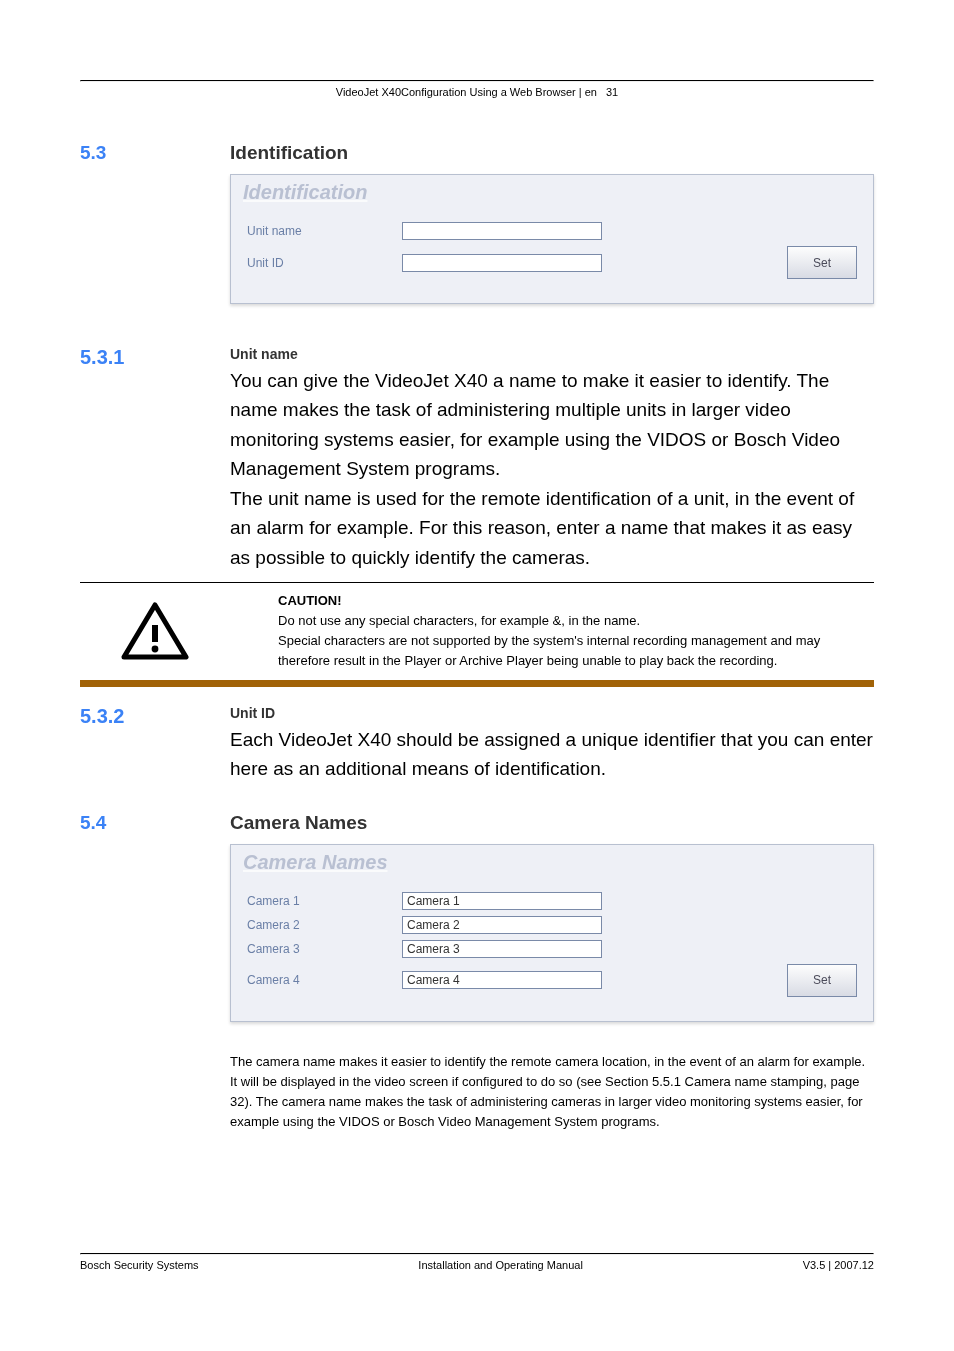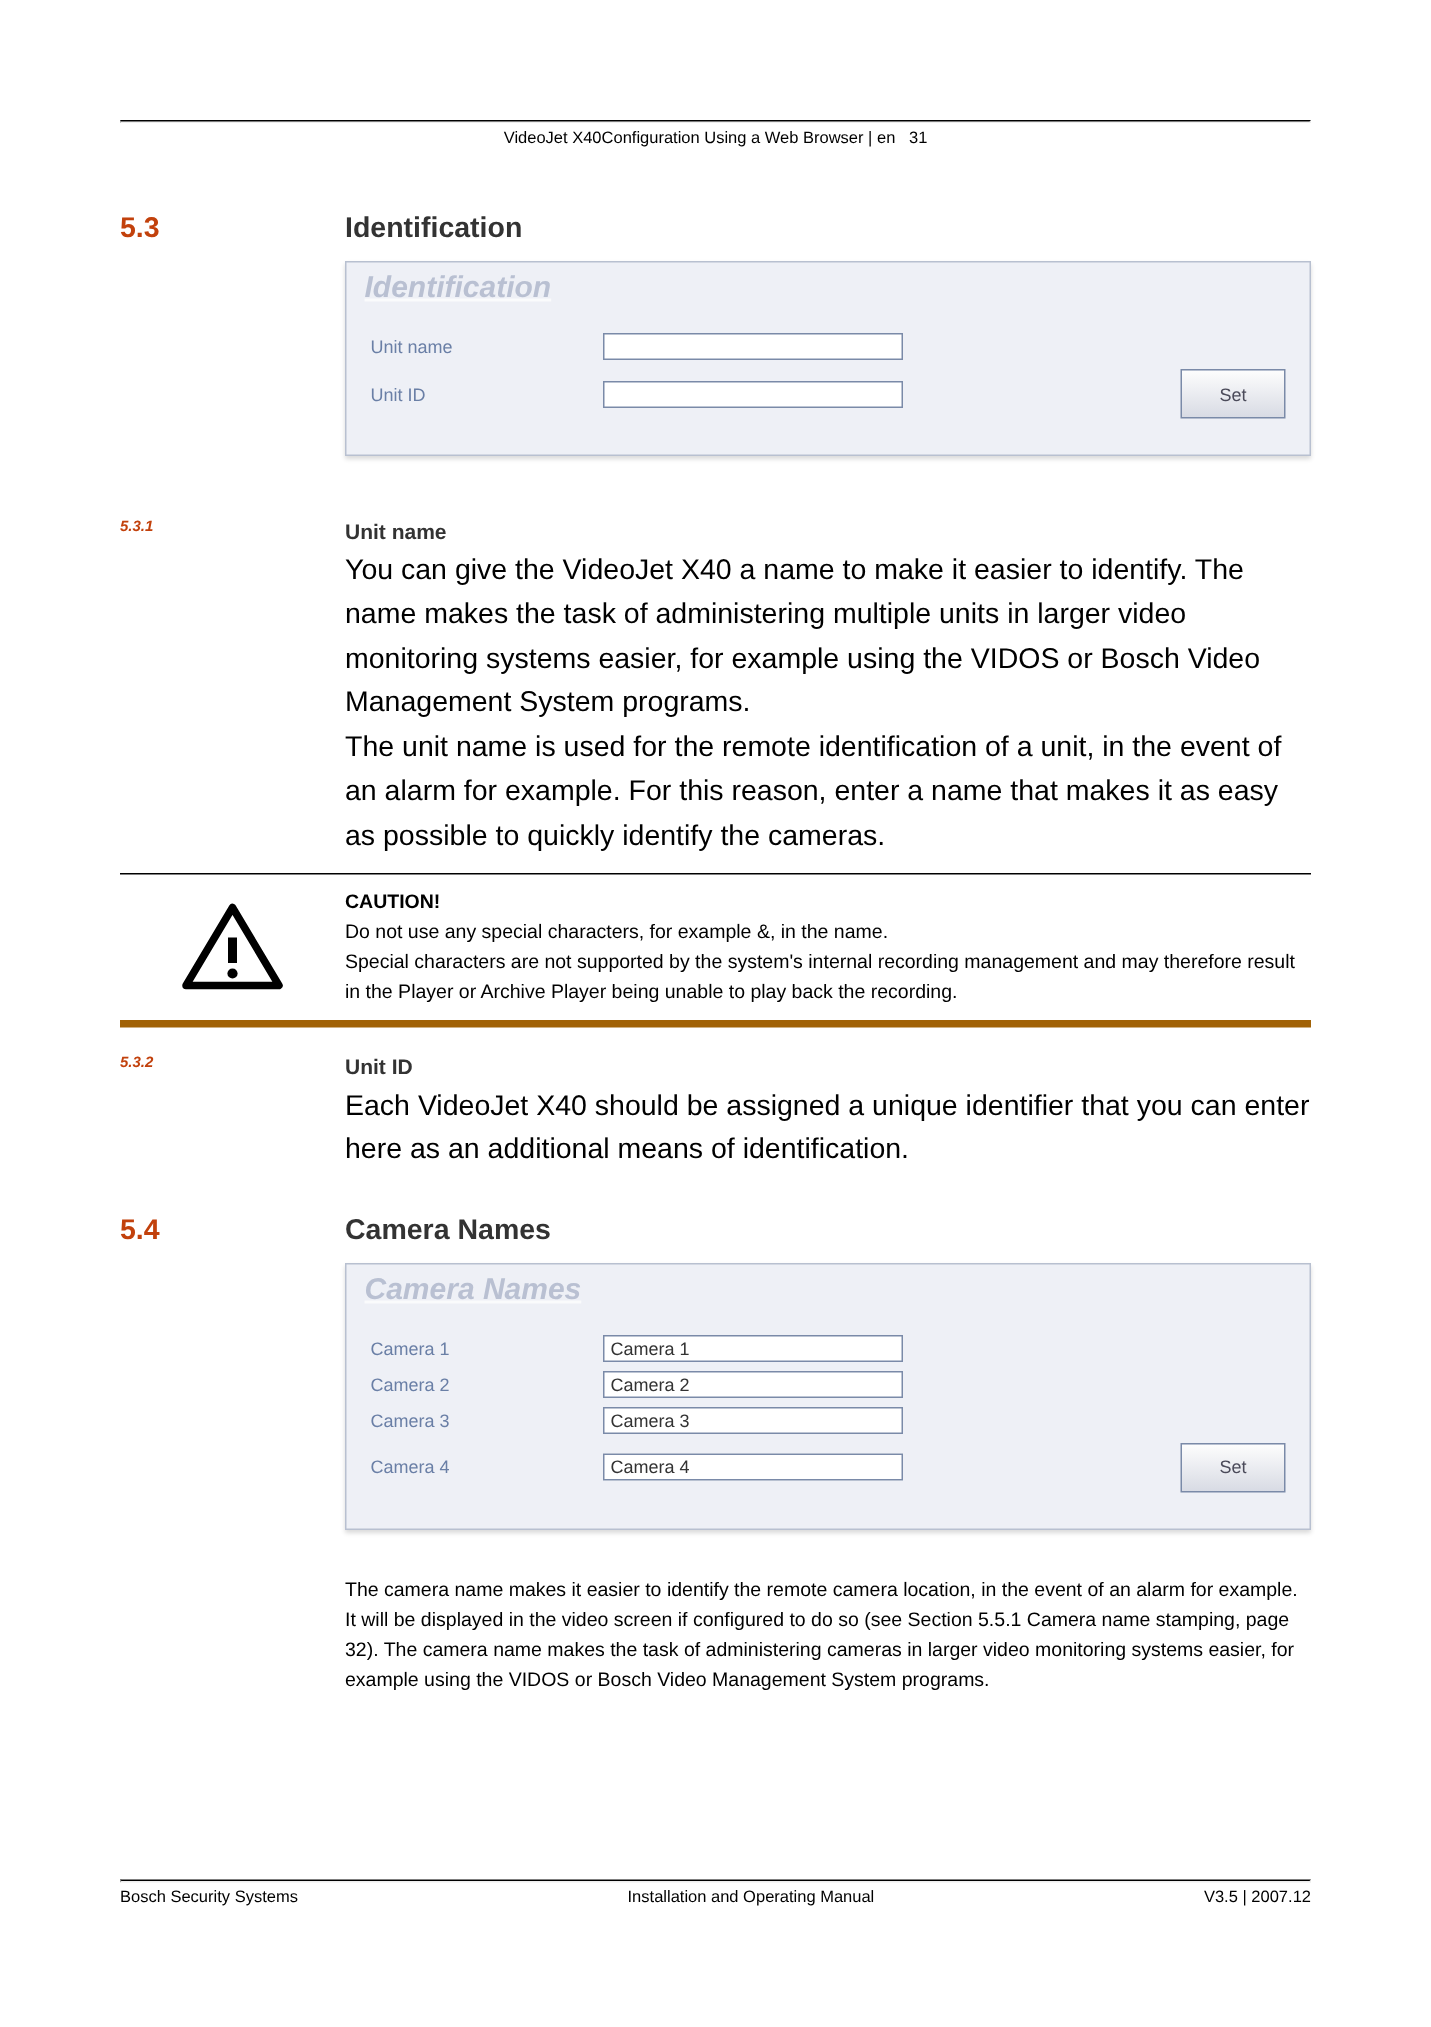--- a/index.html
+++ b/index.html
@@ -39,26 +39,25 @@
     margin-left: 6px;
   }
   .section-row {
     display: flex;
     margin-top: 38px;
   }
   .section-num {
     width: 150px;
     flex: 0 0 150px;
     font-weight: bold;
-    color: #c2410c;
+    color: #3b82f6;
     font-size: 19px;
   }
   .section-num.small {
-    font-size: 10px;
-    font-style: italic;
+    font-size: 20px;
   }
   .section-content {
     flex: 1;
   }
   .h5 {
     font-size: 19px;
     font-weight: bold;
     color: #333;
     margin: 0 0 10px 0;
   }
@@ -127,22 +126,23 @@
     font-size: 12px;
     color: #4b4b5a;
     cursor: pointer;
   }
 
   
   .caution-block {
     display: flex;
     margin: 10px 0 0 0;
     border-top: 1px solid #000;
-    border-bottom: 5px solid #a16207;
+    border-bottom: 7px solid #a16207;
     padding: 4px 0;
+    gap: 48px;
   }
   .caution-icon {
     width: 150px;
     flex: 0 0 150px;
     display: flex;
     align-items: center;
     justify-content: center;
   }
   .caution-icon svg { display:block; }
   .caution-text {

